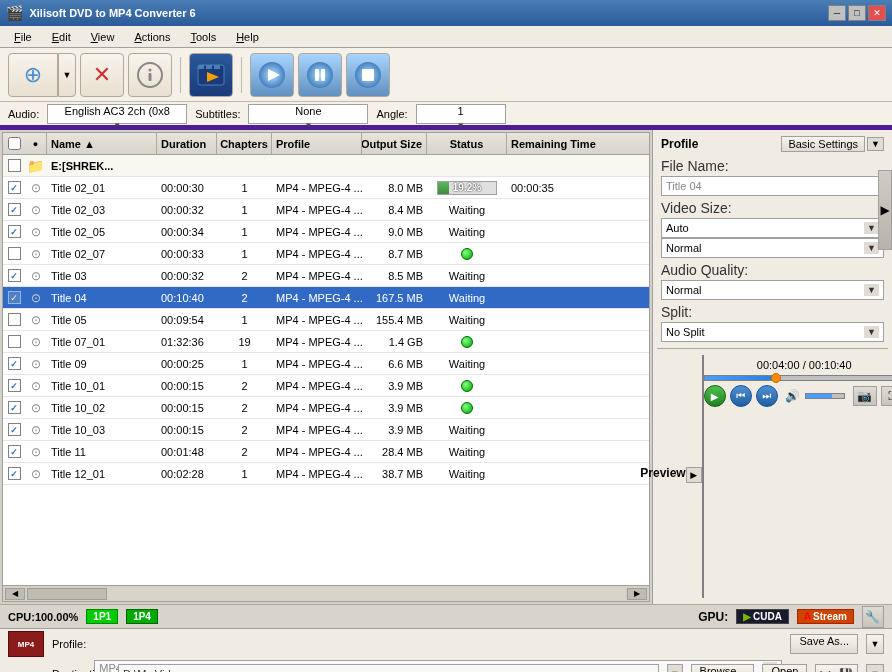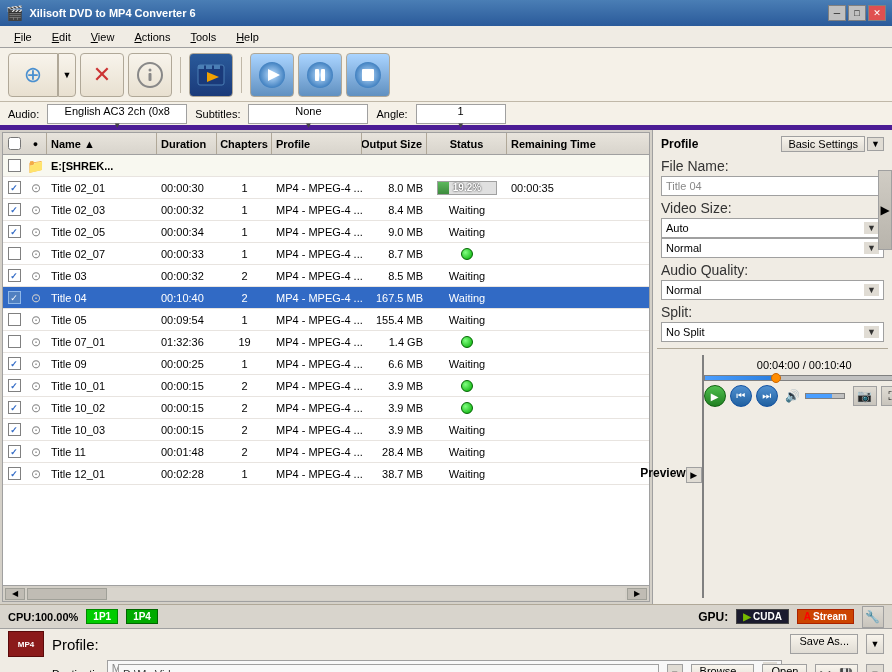--- a/index.html
+++ b/index.html
@@ -624,21 +624,21 @@
   <div class="wrench-btn">
     <span style="font-size:12px;">🔧</span>
   </div>
 </div>
 
 <div id="bottom-bar">
   <div id="bottom-bar-top">
     <div style="width:36px;height:26px;background:#8b1a1a;display:flex;align-items:center;justify-content:center;border:1px solid #5a0a0a;flex-shrink:0;">
       <span style="color:white;font-size:8px;font-weight:bold;">MP4</span>
     </div>
-    <span style="font-size:15px;flex-shrink:0;">Profile:</span>
+    <span style="font-size:11px;flex-shrink:0;">Profile:</span>
     <div class="profile-combo">
       <span>MP4 - MPEG4 Video</span>
       <span style="font-size:9px;background:#e0dcd4;padding:1px 3px;">▼</span>
     </div>
     <div class="save-btn">Save As...</div>
     <div class="arrow-btn">▼</div>
   </div>
   <div id="bottom-bar-bot">
     <div style="width:36px;height:26px;flex-shrink:0;"></div>
     <span style="font-size:11px;flex-shrink:0;">Destination:</span>

